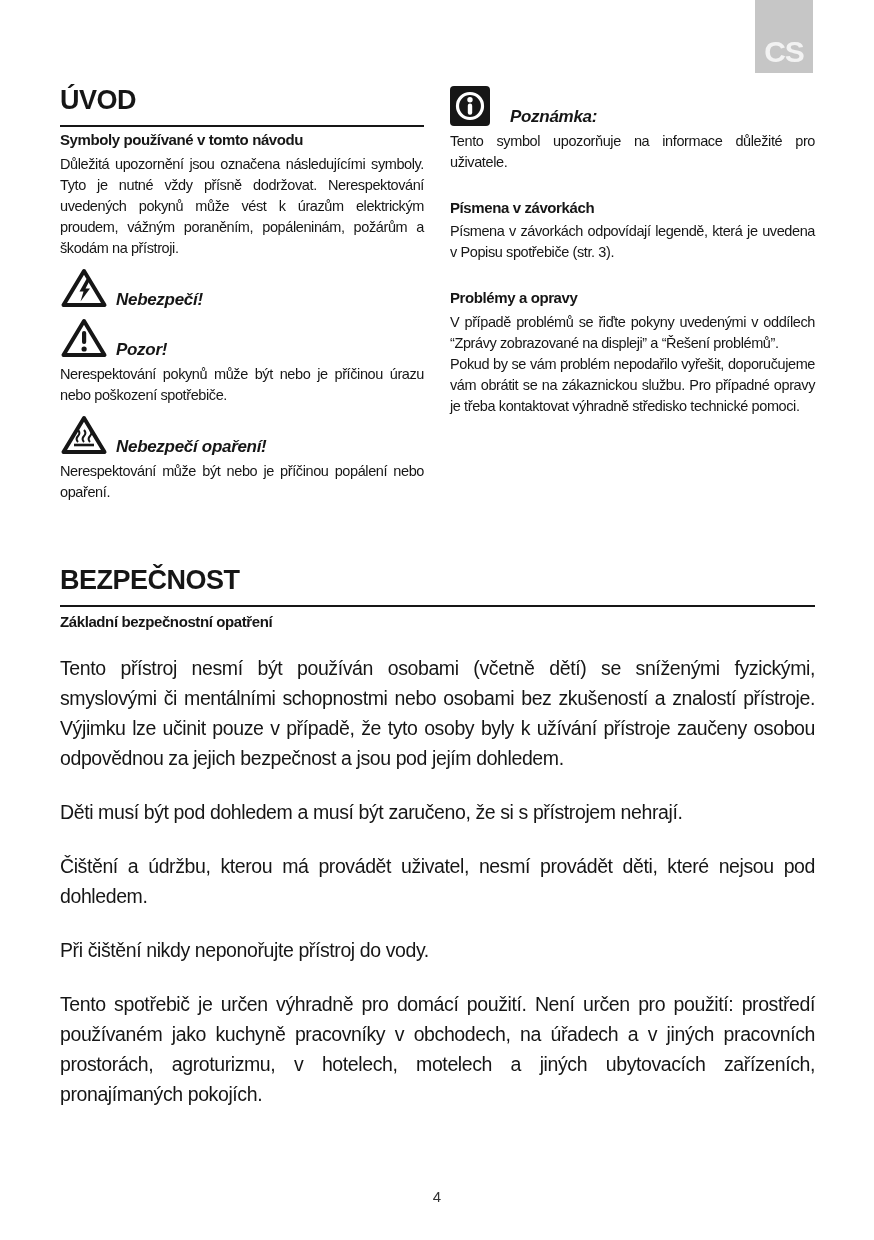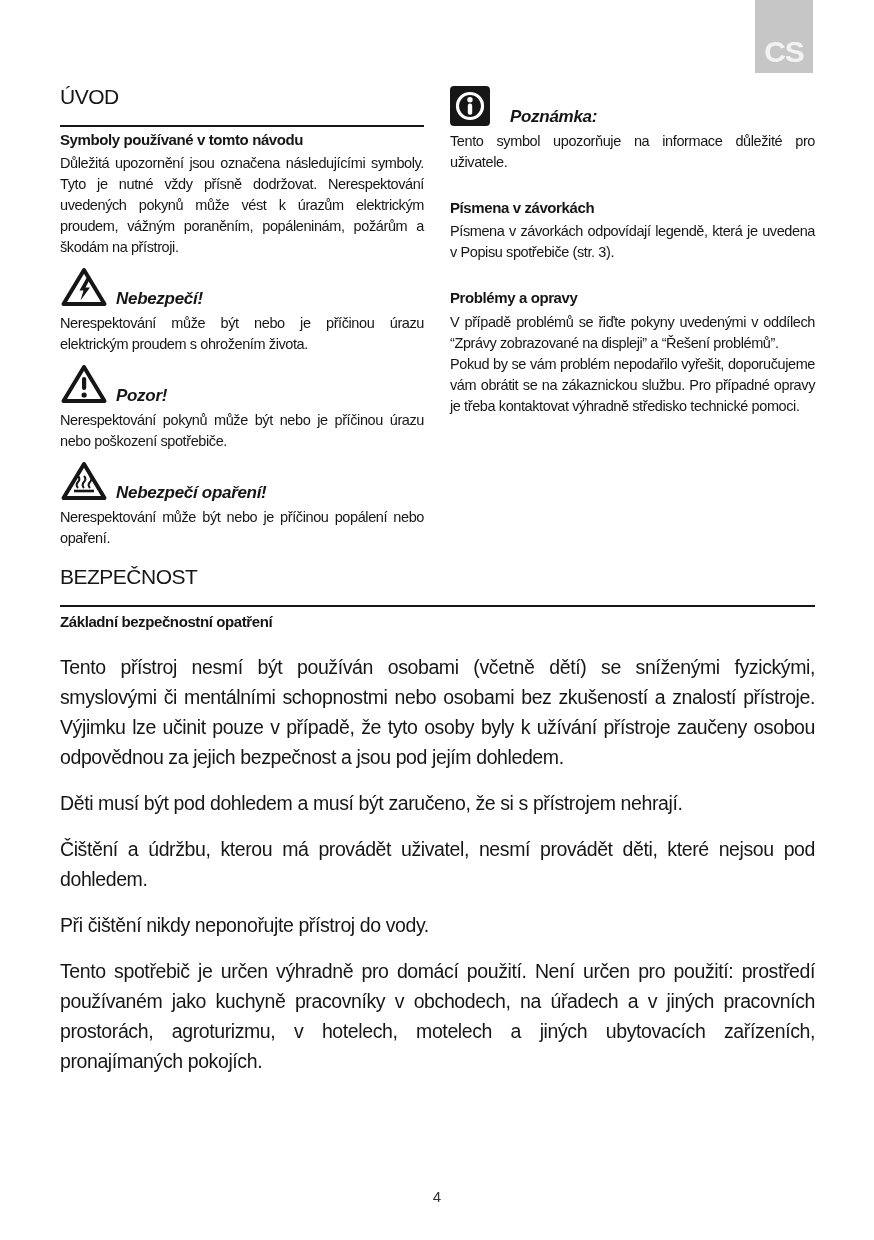--- a/index.html
+++ b/index.html
@@ -17,23 +17,23 @@
     background:#c6c6c6;color:#f2f2f2;
     display:flex;align-items:flex-end;justify-content:center;
     font-size:30px;font-weight:bold;padding-bottom:4px;box-sizing:border-box;
     letter-spacing:-1px;
   }
   
   .col{position:absolute;top:86px;}
   .col.left{left:60px;width:364px;}
   .col.right{left:450px;width:365px;}
   h1{
-    font-size:21px;line-height:1.05;margin:0;
-    font-weight:normal;letter-spacing:-0.5px;
-    border-bottom:2px solid #161616;padding-bottom:17px;
+    font-size:27px;line-height:1.05;margin:0;
+    font-weight:bold;letter-spacing:-0.5px;
+    border-bottom:2px solid #161616;padding-bottom:11px;
   }
   h2{
     font-size:15px;line-height:1.15;margin:4px 0 0 0;
     font-weight:bold;letter-spacing:-0.4px;
   }
   p{
     font-size:14.5px;line-height:21px;margin:5px 0 0 0;
     text-align:justify;letter-spacing:-0.4px;
   }
   .warnrow{
@@ -44,21 +44,21 @@
     letter-spacing:-0.3px;line-height:1;padding-bottom:1px;
   }
   .wicon svg{display:block;}
   .gap-lg{margin-top:26px;}
   p.tight{margin-top:0;}
   p.first{margin-top:5px;}
   
   .safety{position:absolute;left:60px;top:566px;width:755px;}
   .safety h2{margin-top:6px;}
   .safety p.big{
-    font-size:19.5px;line-height:30px;margin-top:16px;
+    font-size:19.5px;line-height:30px;margin-top:24px;
     letter-spacing:-0.4px;text-align:justify;
   }
   .safety p.big.firstp{margin-top:22px;}
   .pagenum{
     position:absolute;left:0;top:1188px;width:100%;
     text-align:center;font-size:15px;color:#333;
   }
 </style>
 </head>
 <body>
@@ -74,21 +74,20 @@
 
     <div class="warnrow">
       <span class="wicon">
         <svg width="48" height="42" viewBox="0 0 48 42">
           <path d="M24 4 L44.5 38 L3.5 38 Z" fill="none" stroke="#161616" stroke-width="4" stroke-linejoin="round"></path>
           <path d="M26.5 12 L19.5 24.5 L23.5 24.5 L20.5 34.5 L30 21.5 L25.5 21.5 L30.5 12 Z" fill="#161616"></path>
         </svg>
       </span>
       <span class="wlabel">Nebezpečí!</span>
     </div>
-    <p>Nerespektování může být nebo je příčinou úrazu elektrickým proudem s ohrožením života.</p>
 
     <div class="warnrow">
       <span class="wicon">
         <svg width="48" height="42" viewBox="0 0 48 42">
           <path d="M24 4 L44.5 38 L3.5 38 Z" fill="none" stroke="#161616" stroke-width="4" stroke-linejoin="round"></path>
           <rect x="22" y="14" width="4.2" height="13" rx="2" fill="#161616"></rect>
           <circle cx="24.1" cy="32" r="2.6" fill="#161616"></circle>
         </svg>
       </span>
       <span class="wlabel">Pozor!</span>

